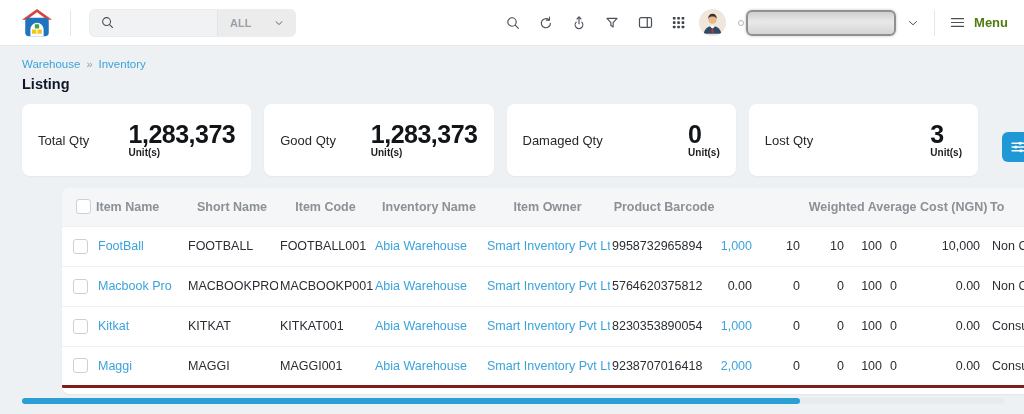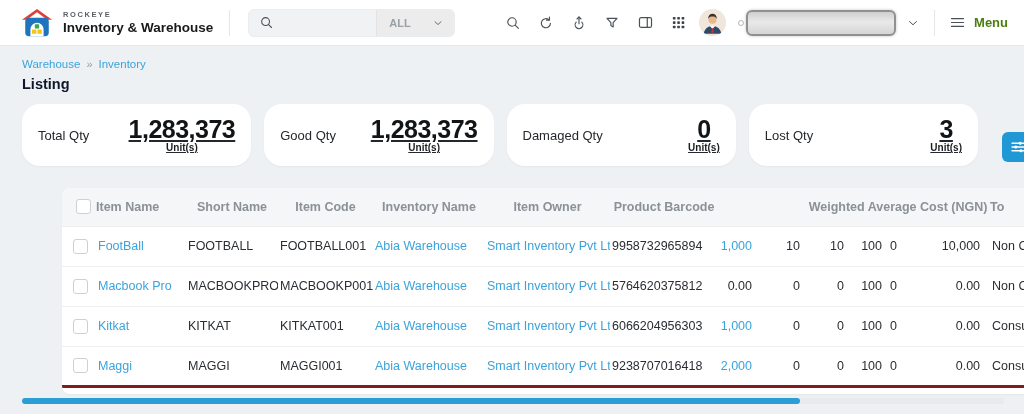--- a/index.html
+++ b/index.html
@@ -62,26 +62,26 @@
 
   
   .breadcrumb { position:absolute; top:58px; left:22px; font-size:11.5px; display:flex; gap:6px; align-items:center; }
   .breadcrumb a { color:#3ba3dc; cursor:pointer; }
   .breadcrumb .sep { color:#8fa0ab; font-size:11px; }
   .page-title { position:absolute; top:76px; left:22px; font-size:14.5px; font-weight:700; color:#0f172a; }
 
   
   .cards { position:absolute; top:104px; left:22px; width:956px; display:flex; gap:13px; }
   .card {
-    flex:1; height:62px; background:#fff; border-radius:18px;
+    flex:1; height:72px; background:#fff; border-radius:8px;
     box-shadow:0 1px 2px rgba(0,0,0,.04);
     display:flex; align-items:center; justify-content:space-between; padding:0 16px;
   }
   .card .lbl { font-size:13px; font-weight:500; color:#25282c; }
-  .card .valblock { text-align:center; line-height:1.05;text-decoration:underline; }
+  .card .valblock { text-align:left; line-height:1.05; }
   .card .val { font-size:25px; font-weight:700; color:#121518; letter-spacing:-0.5px; }
   .card .unit { font-size:10px; font-weight:700; color:#1b1e21; margin-top:1px; }
 
   .filter-fab {
     position:absolute; left:1002px; top:132px; width:34px; height:30px;
     background:#2098d6; border-radius:6px; display:flex; align-items:center;
     justify-content:flex-start; padding-left:7px; cursor:pointer;
   }
 
   
@@ -127,24 +127,20 @@
 <div class="topbar">
   <div class="brand">
     <svg width="34" height="32" viewBox="0 0 36 34">
       <path d="M2 13.5 L18 2 L34 13.5 L28.8 13.5 L18 5.6 L7.2 13.5 Z" fill="#d8433c"></path>
       <rect x="5.5" y="11.5" width="25" height="19.5" rx="4" fill="#1e74bd"></rect>
       <path d="M11 31 v-7.2 a7 7 0 0 1 14 0 V31 Z" fill="#ffffff"></path>
       <rect x="15.7" y="18.2" width="4.6" height="4.6" rx="0.6" fill="#3fa548"></rect>
       <rect x="12.7" y="23.9" width="4.6" height="4.6" rx="0.6" fill="#f5c518"></rect>
       <rect x="18.5" y="23.9" width="4.6" height="4.6" rx="0.6" fill="#f5c518"></rect>
     </svg>
-    <div class="brand-text">
-      <div class="brand-tagline">ROCKEYE</div>
-      <div class="brand-title">Inventory &amp; Warehouse</div>
-    </div>
   </div>
 
   <div class="vdiv m1"></div>
 
   <div class="searchbar">
     <svg class="ic mag" width="15" height="15" viewBox="0 0 24 24">
       <circle cx="10.5" cy="10.5" r="6.3"></circle>
         <line x1="15.3" y1="15.3" x2="20" y2="20"></line>
     </svg>
     <input type="text" placeholder="" style="">
@@ -349,21 +345,21 @@
         <td class="num wac">0.00</td>
         <td>Non Consumable</td>
       </tr>
       <tr>
         <td><span class="checkbox"></span></td>
         <td><a class="lnk">Kitkat</a></td>
         <td>KITKAT</td>
         <td>KITKAT001</td>
         <td><a class="lnk">Abia Warehouse</a></td>
         <td><a class="lnk">Smart Inventory Pvt Ltd</a></td>
-        <td>6066204956303</td>
+        <td>8230353890054</td>
         <td class="num"><a class="lnk">1,000</a></td>
         <td class="num">0</td>
         <td class="num">0</td>
         <td class="num">100</td>
         <td>0</td>
         <td class="num wac">0.00</td>
         <td>Consumable</td>
       </tr>
       <tr>
         <td><span class="checkbox"></span></td>

